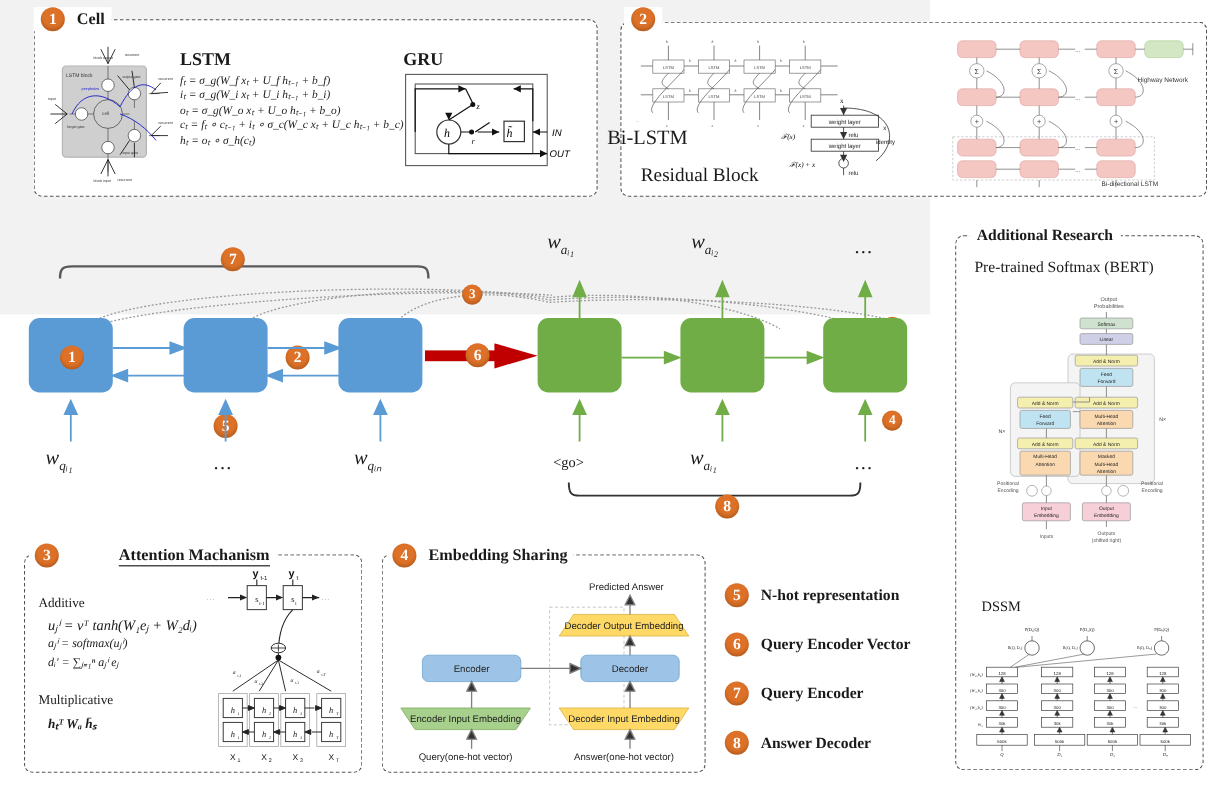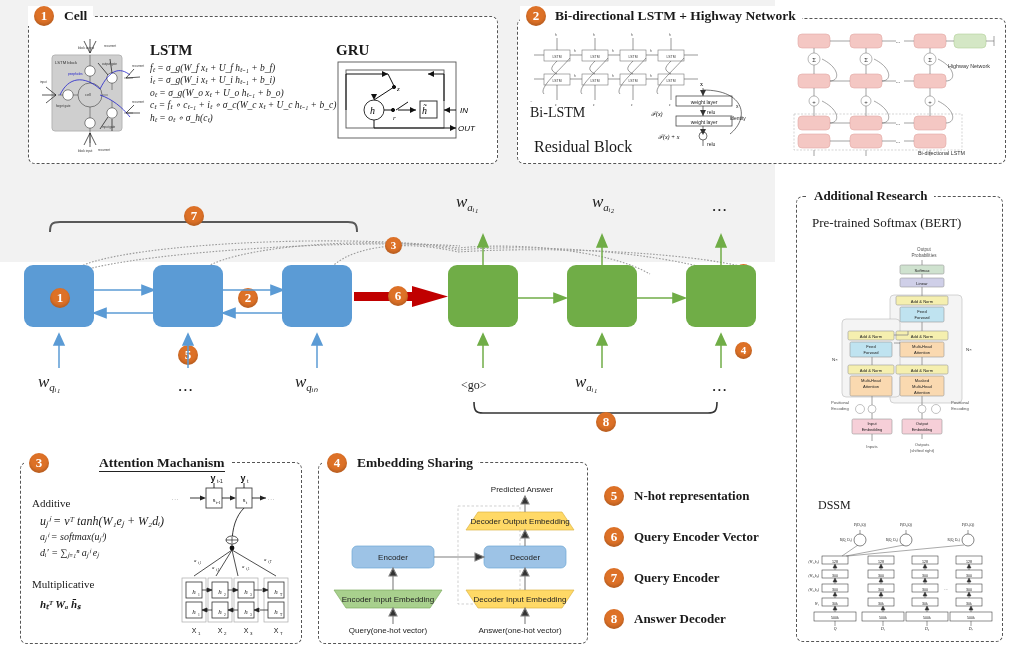--- a/index.html
+++ b/index.html
@@ -161,21 +161,20 @@
   <text x="61" y="31" font-size="7" font-style="italic" font-family="Liberation Serif, serif">z</text>
   <text x="57" y="60" font-size="7" font-style="italic" font-family="Liberation Serif, serif">r</text>
   <text x="124" y="53" font-size="8" font-style="italic" class="lbl">IN</text>
   <text x="122" y="71" font-size="8" font-style="italic" class="lbl">OUT</text>
 </svg>
 </div>
 
 <div class="panel" style="left:517px;top:18px;width:487px;height:144px;"></div>
 <div style="position:absolute;left:520px;top:6px;display:flex;align-items:center;gap:9px;background:#fff;padding:0 6px;">
   <span class="badge">2</span>
-  <span class="panel-title" style="position:static;padding:0;">Bi-directional LSTM + Highway Network</span>
 </div>
 
 <div class="fig" style="left:530px;top:30px;">
 <svg class="sv" width="180" height="80" viewBox="0 0 180 80">
   <g stroke="#777" stroke-width="0.6" fill="#fff">
     <g>
       <rect x="14" y="20" width="26" height="11"></rect>
           <rect x="52" y="20" width="26" height="11"></rect>
       <rect x="90" y="20" width="26" height="11"></rect>
           <rect x="128" y="20" width="26" height="11"></rect>
@@ -238,21 +237,21 @@
     <text x="44" y="47">h</text>
         <text x="82" y="47">h</text>
         <text x="120" y="47">h</text>
   </g>
   <g font-size="3.2" fill="#555">
         <text x="0" y="72">...</text>
         <text x="172" y="72">...</text>
       </g>
 </svg>
 </div>
-<div class="abs hdg" style="left:530px;top:105px;font-size:14px;font-weight:normal;">Bi-LSTM</div>
+<div class="abs hdg" style="left:506px;top:105px;font-size:17px;font-weight:normal;">Bi-LSTM</div>
 
 <div class="fig" style="left:650px;top:78px;">
 <svg class="sv" width="120" height="70" viewBox="0 0 120 70">
   <text x="50" y="8" font-size="6" font-family="Liberation Serif, serif">x</text>
   <g stroke="#333" stroke-width="0.7" fill="none">
     <path d="M53 10 L53 18"></path>
     <rect x="26" y="18" width="56" height="10" fill="#fff"></rect>
     <path d="M53 28 L53 38"></path>
     <rect x="26" y="38" width="56" height="10" fill="#fff"></rect>
     <path d="M53 48 L53 56"></path>
@@ -481,21 +480,21 @@
     <path d="M154 38 L154 13"></path>
       <polygon points="154,4 149,15 159,15"></polygon>
     <path d="M273 38 L273 13"></path>
       <polygon points="273,4 268,15 278,15"></polygon>
   </g>
 </svg>
 
 <div class="mathlbl" style="left:456px;top:192px;">
   <span>w</span><sub>aᵢ₁</sub>
 </div>
-<div class="mathlbl" style="left:576px;top:192px;margin-left:16px;">
+<div class="mathlbl" style="left:576px;top:192px;">
   <span>w</span><sub>aᵢ₂</sub>
 </div>
 <div class="dots" style="left:712px;top:196px;">...</div>
 
 <div class="abs" style="left:461px;top:378px;font-size:12px;font-family:'Liberation Serif',serif;">&lt;go&gt;</div>
 <div class="mathlbl" style="left:575px;top:372px;">
   <span>w</span><sub>aᵢ₁</sub>
 </div>
 <div class="dots" style="left:712px;top:376px;">...</div>
 

